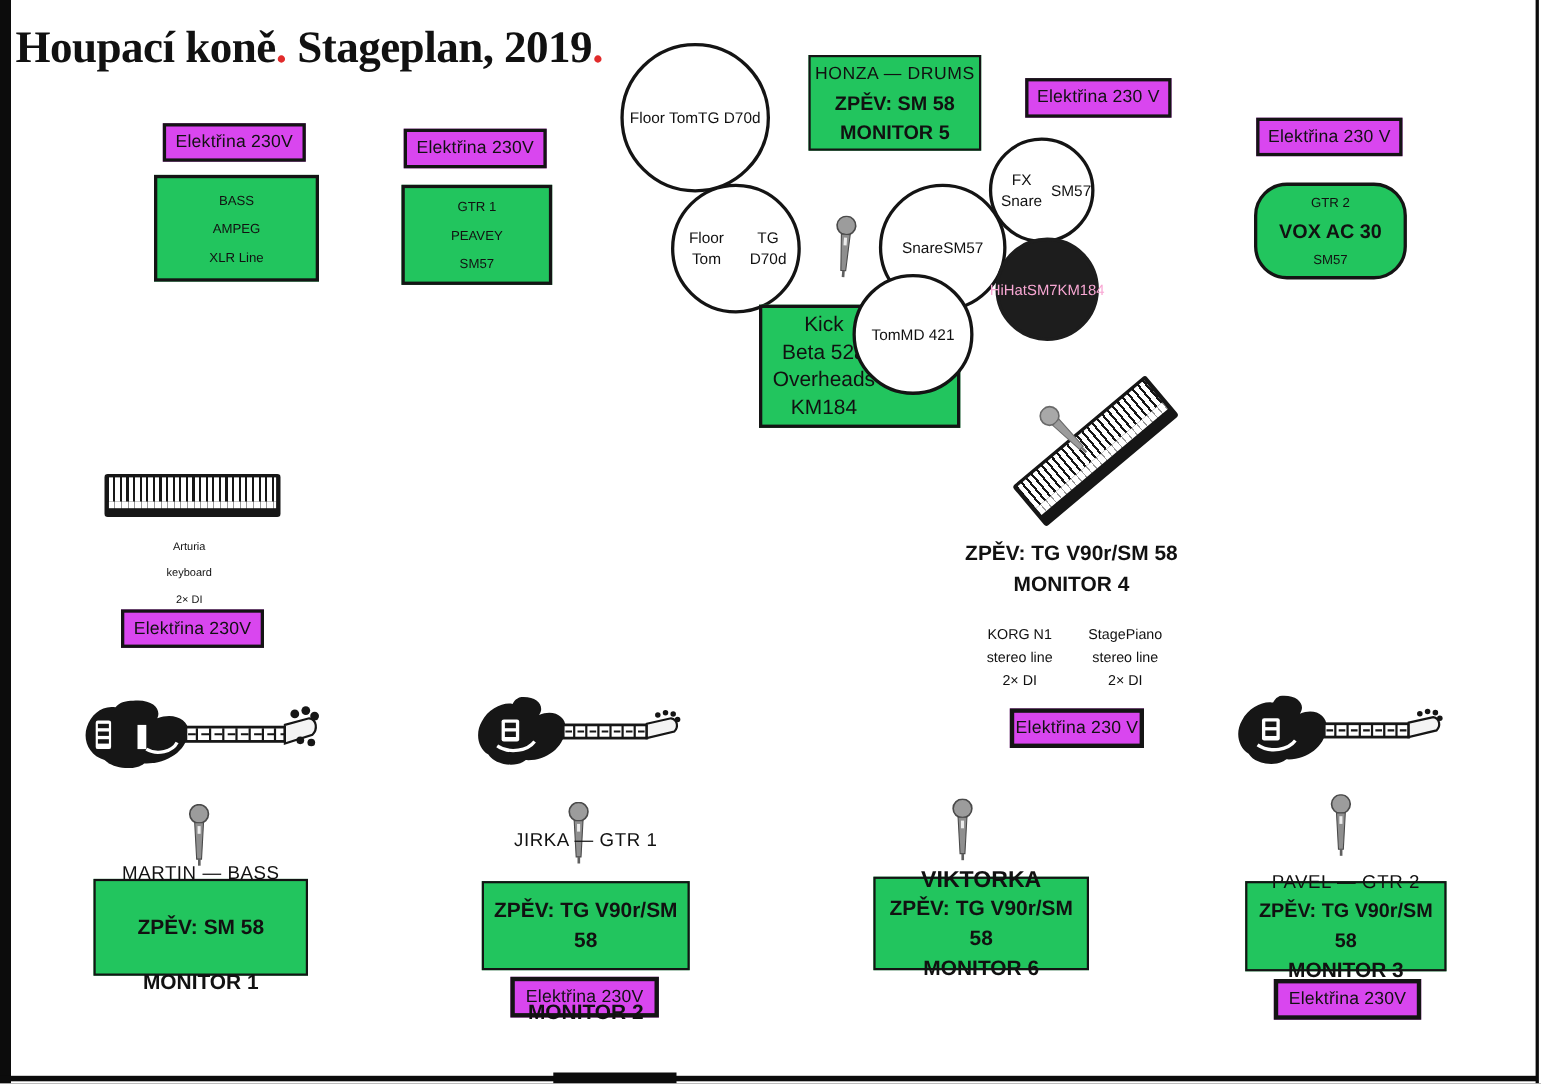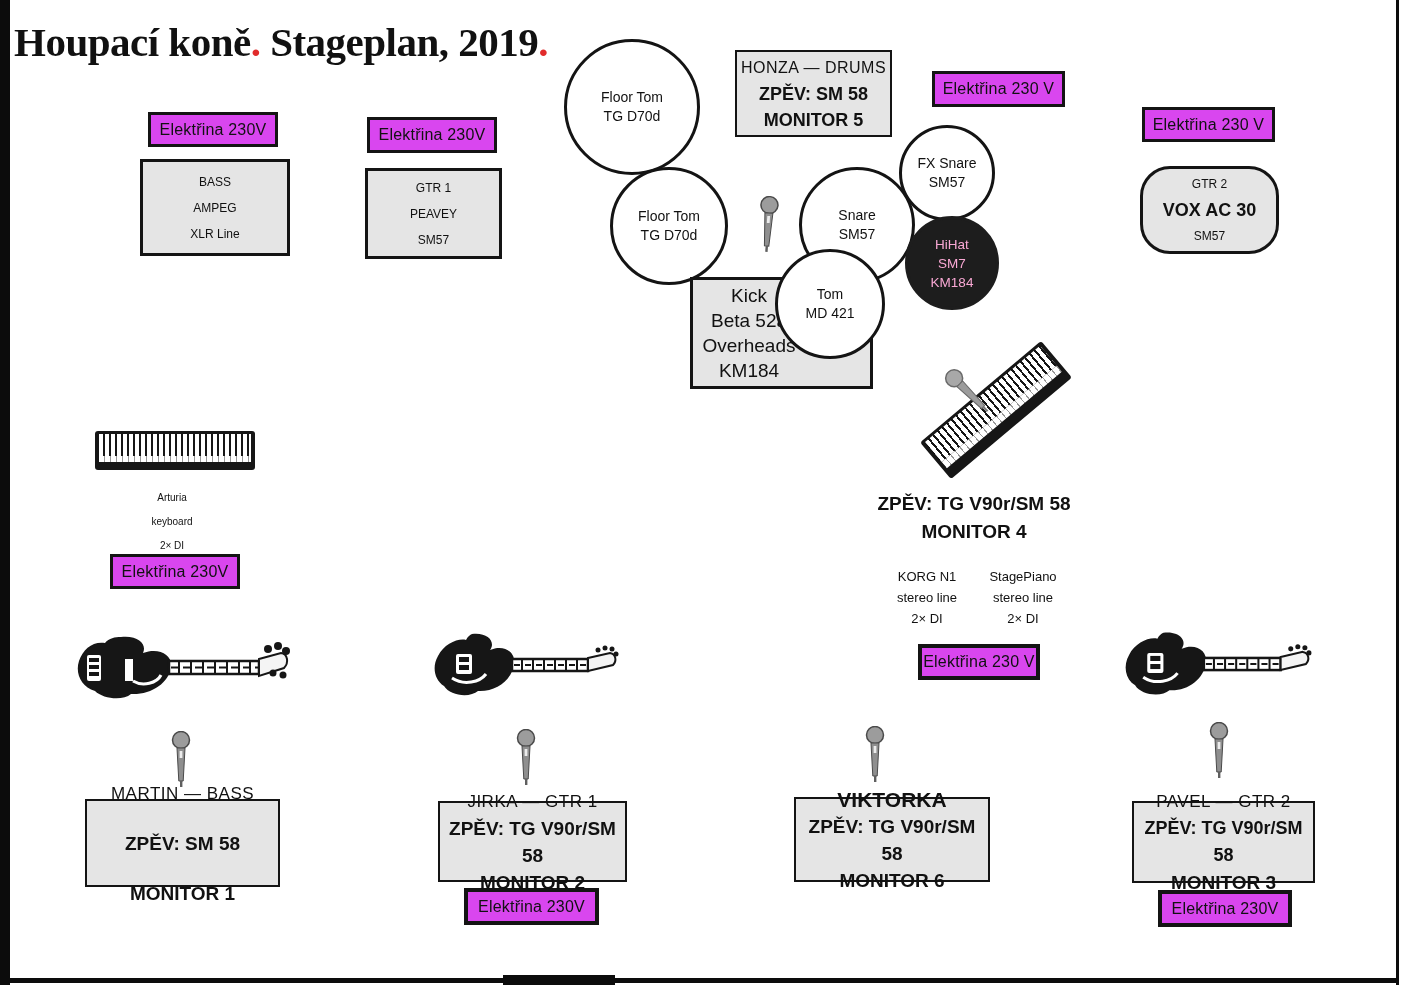--- a/index.html
+++ b/index.html
@@ -19,34 +19,34 @@
   }
   .title .dot{color:#e12b2b;}
   
   .power{
     position:absolute; background:#d946ef; border:3px solid #141414;
     display:flex; align-items:center; justify-content:center;
     font-size:16px; letter-spacing:0.2px; white-space:nowrap; text-align:center;
   }
   .power.thick{border-width:4px;}
   .box{
-    position:absolute; background:#e5e5e5; border:3px solid #141414;
+    position:absolute; background:#22c55e; border:3px solid #141414;
     display:flex; flex-direction:column; align-items:center; justify-content:center;
     text-align:center;
   }
   .box.thin{border-width:2px;}
   .box .l{font-size:12px; line-height:26px;}
   .box .l-sm{font-size:19px; line-height:25px;}
   .box .l-bold{font-weight:bold; font-size:19px; line-height:27px;}
   .box .l-bold-sm{font-weight:bold; font-size:18px; line-height:26px;}
   .box .l-name{font-size:17px; line-height:27px; letter-spacing:0.5px;}
   
   .circle{
     position:absolute; background:#fff; border:3px solid #141414; border-radius:50%;
-    display:flex; flex-direction:column; align-items:center; justify-content:center;
+    display:flex; flex-direction:row; align-items:center; justify-content:center;
     text-align:center; font-size:14px; line-height:19px;
   }
   .circle.dark{background:#1d1d1d; color:#f9a8d4; border-color:#1d1d1d; font-size:13.5px;}
   
   .tblock{position:absolute; text-align:center;}
   .tblock .l{font-size:10px; line-height:24px;}
   .tblock .l-bold{font-weight:bold; font-size:19px; line-height:28px;}
   .tblock .l-xs{font-size:13px; line-height:21px;}
   
   .kb{
@@ -308,21 +308,21 @@
     <path d="M7 17 L15 17 L13.2 50 L8.8 50 Z" fill="#8f8f8f" stroke="#4a4a4a" stroke-width="1"></path>
     <rect x="9.6" y="20" width="2.8" height="7" fill="#ececec"></rect>
     <rect x="10" y="50" width="2.4" height="6" fill="#5f5f5f"></rect>
   </svg>
 
   <div class="box thin" style="left:85px;top:799px;width:191px;height:84px;gap:23px;">
     <div class="l-name">MARTIN — BASS</div>
     <div class="l-bold">ZPĚV: SM 58</div>
     <div class="l-bold">MONITOR 1</div>
   </div>
-  <div class="box thin" style="left:438px;top:801px;width:185px;height:77px;">
+  <div class="box thin" style="left:438px;top:801px;width:185px;height:77px;gap:38px;">
     <div class="l-name">JIRKA — GTR 1</div>
     <div class="l-bold">ZPĚV: TG V90r/SM 58</div>
     <div class="l-bold">MONITOR 2</div>
   </div>
   <div class="box thin" style="left:794px;top:797px;width:192px;height:81px;">
     <div class="l-bold" style="font-size:21px;">VIKTORKA</div>
     <div class="l-bold">ZPĚV: TG V90r/SM 58</div>
     <div class="l-bold">MONITOR 6</div>
   </div>
   <div class="box thin" style="left:1132px;top:801px;width:179px;height:78px;">

